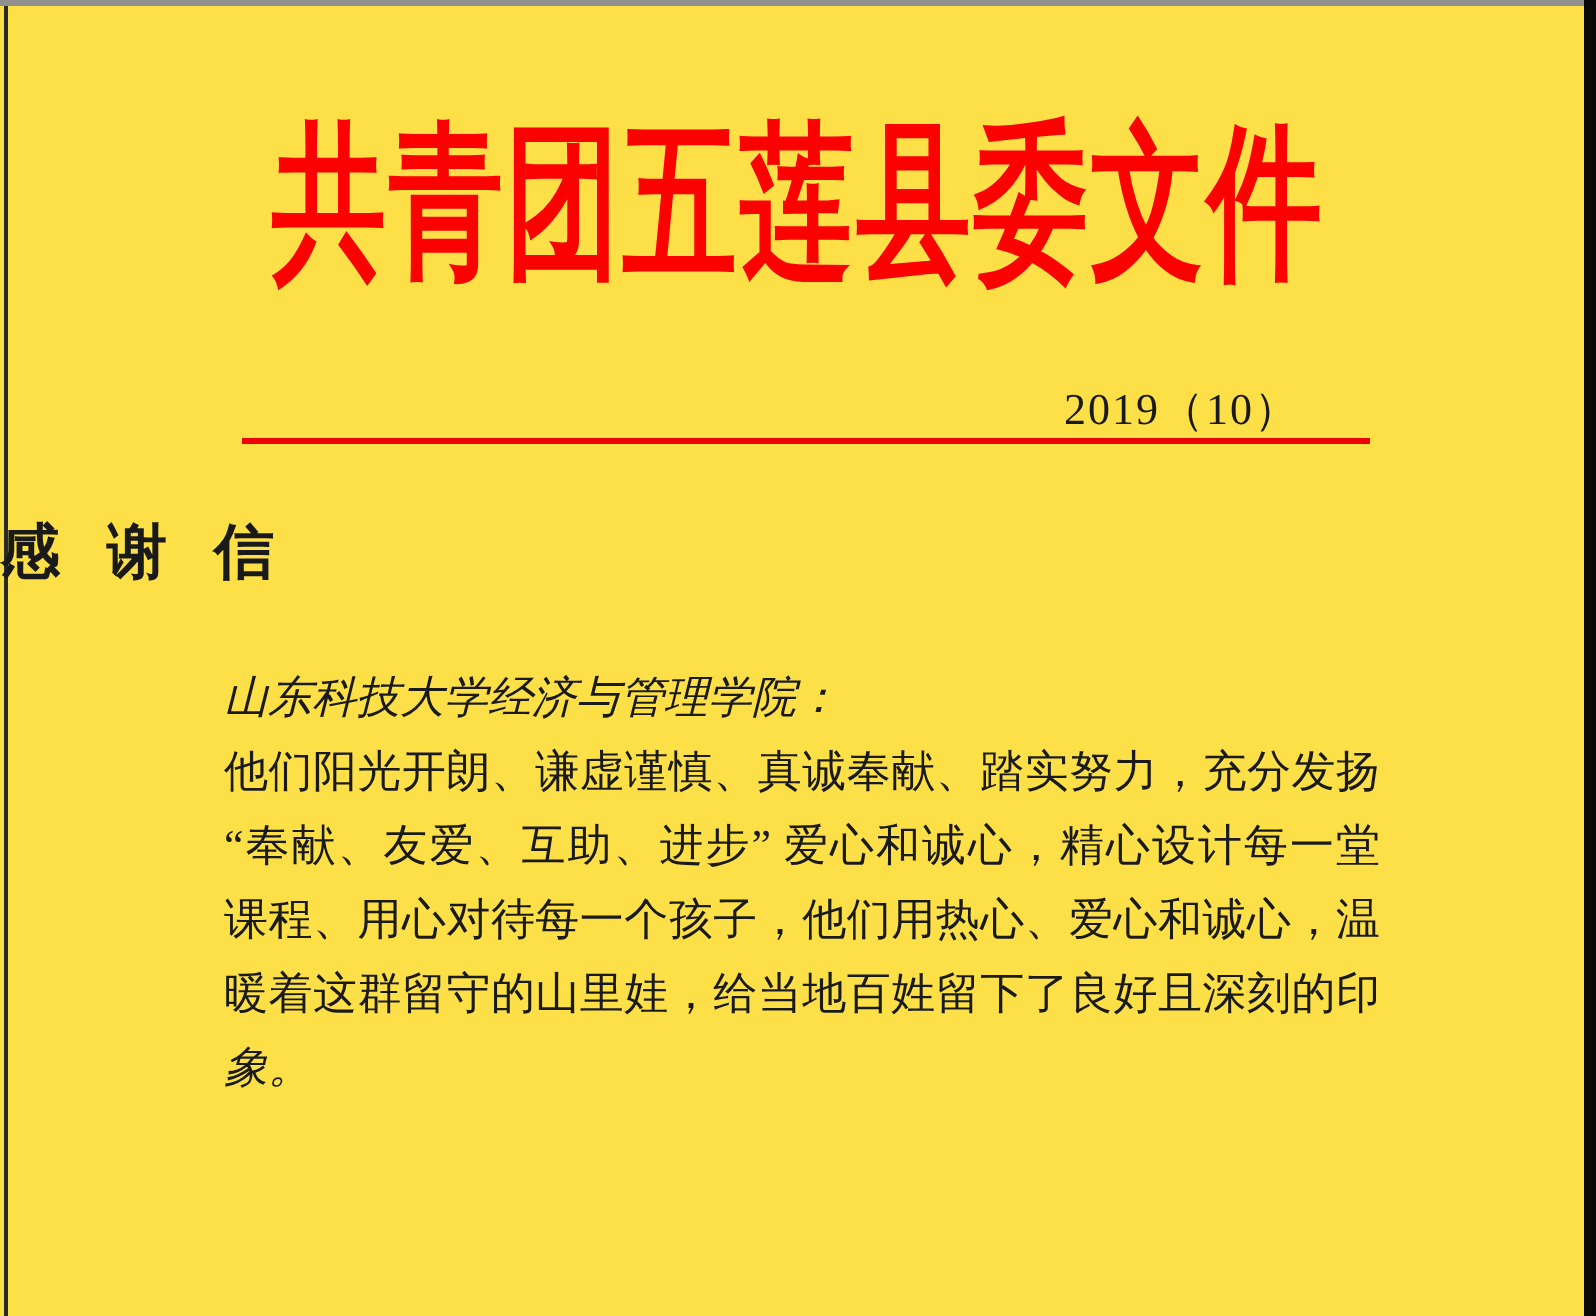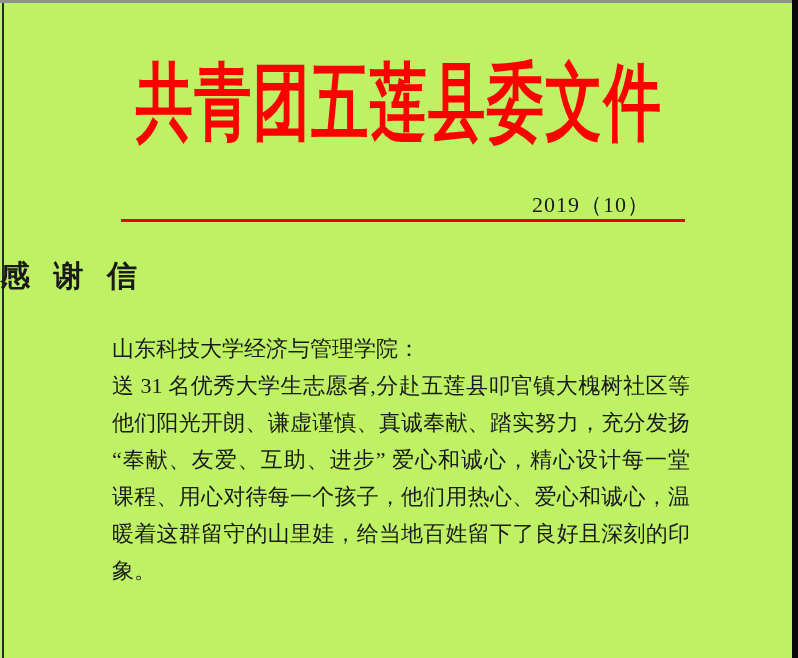--- a/index.html
+++ b/index.html
@@ -10,21 +10,21 @@
   *{margin:0;padding:0;box-sizing:border-box;}
   html,body{width:798px;height:658px;}
   body{
     font-family:"Liberation Serif","DejaVu Serif",serif;
     background:#ffffff;
     overflow:hidden;
   }
   .page{
     position:relative;
     width:798px;height:658px;
-    background:#bef264;
+    background:#fde047;
     overflow:hidden;
   }
   
   .edge-top{
     position:absolute;top:0;left:0;width:798px;height:3px;
     background:#909090;
   }
   .edge-left{
     position:absolute;top:3px;left:2px;width:2px;height:655px;
     background:#2a2a2a;
@@ -77,20 +77,21 @@
     color:var(--body-text);
   }
   .line{
     text-align:justify;
     text-align-last:justify;
     white-space:nowrap;
   }
   .line--left{
     text-align:center;
     text-align-last:left;
+    font-style:italic;
   }
   .line--indent{
     text-indent:44px;
   }
 </style>
 </head>
 <body>
 
 <div class="page">
 
@@ -101,21 +102,20 @@
   <div class="masthead">共青团五莲县委文件</div>
 
   <div class="issue-number">2019（10）</div>
 
   <div class="red-rule"></div>
 
   <div class="letter-title">感 谢 信</div>
 
   <div class="body-text">
     <div class="line line--left">山东科技大学经济与管理学院：</div>
-    <div class="line">送 31 名优秀大学生志愿者,分赴五莲县叩官镇大槐树社区等</div>
     <div class="line">他们阳光开朗、谦虚谨慎、真诚奉献、踏实努力，充分发扬</div>
     <div class="line">“奉献、友爱、互助、进步” 爱心和诚心，精心设计每一堂</div>
     <div class="line">课程、用心对待每一个孩子，他们用热心、爱心和诚心，温</div>
     <div class="line">暖着这群留守的山里娃，给当地百姓留下了良好且深刻的印</div>
     <div class="line line--left">象。</div>
   </div>
 
 </div>
 
 </body></html>

